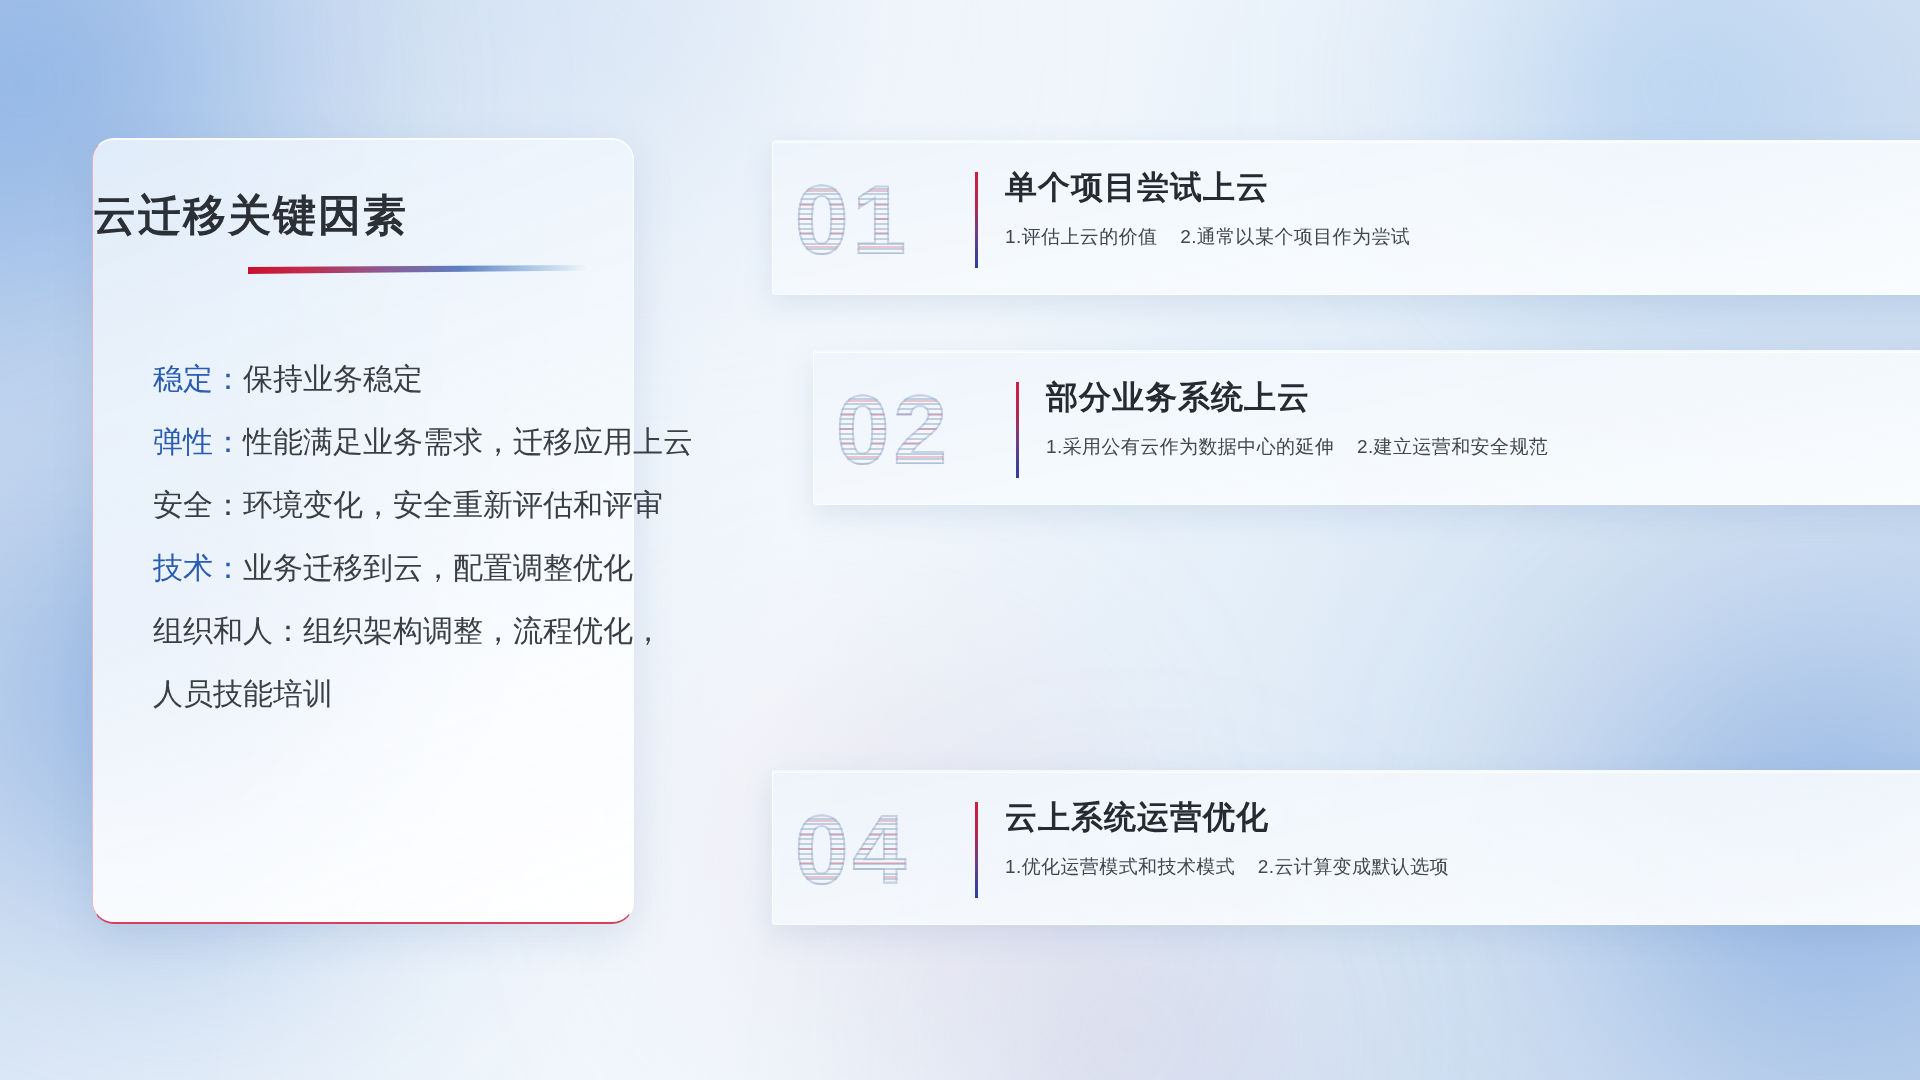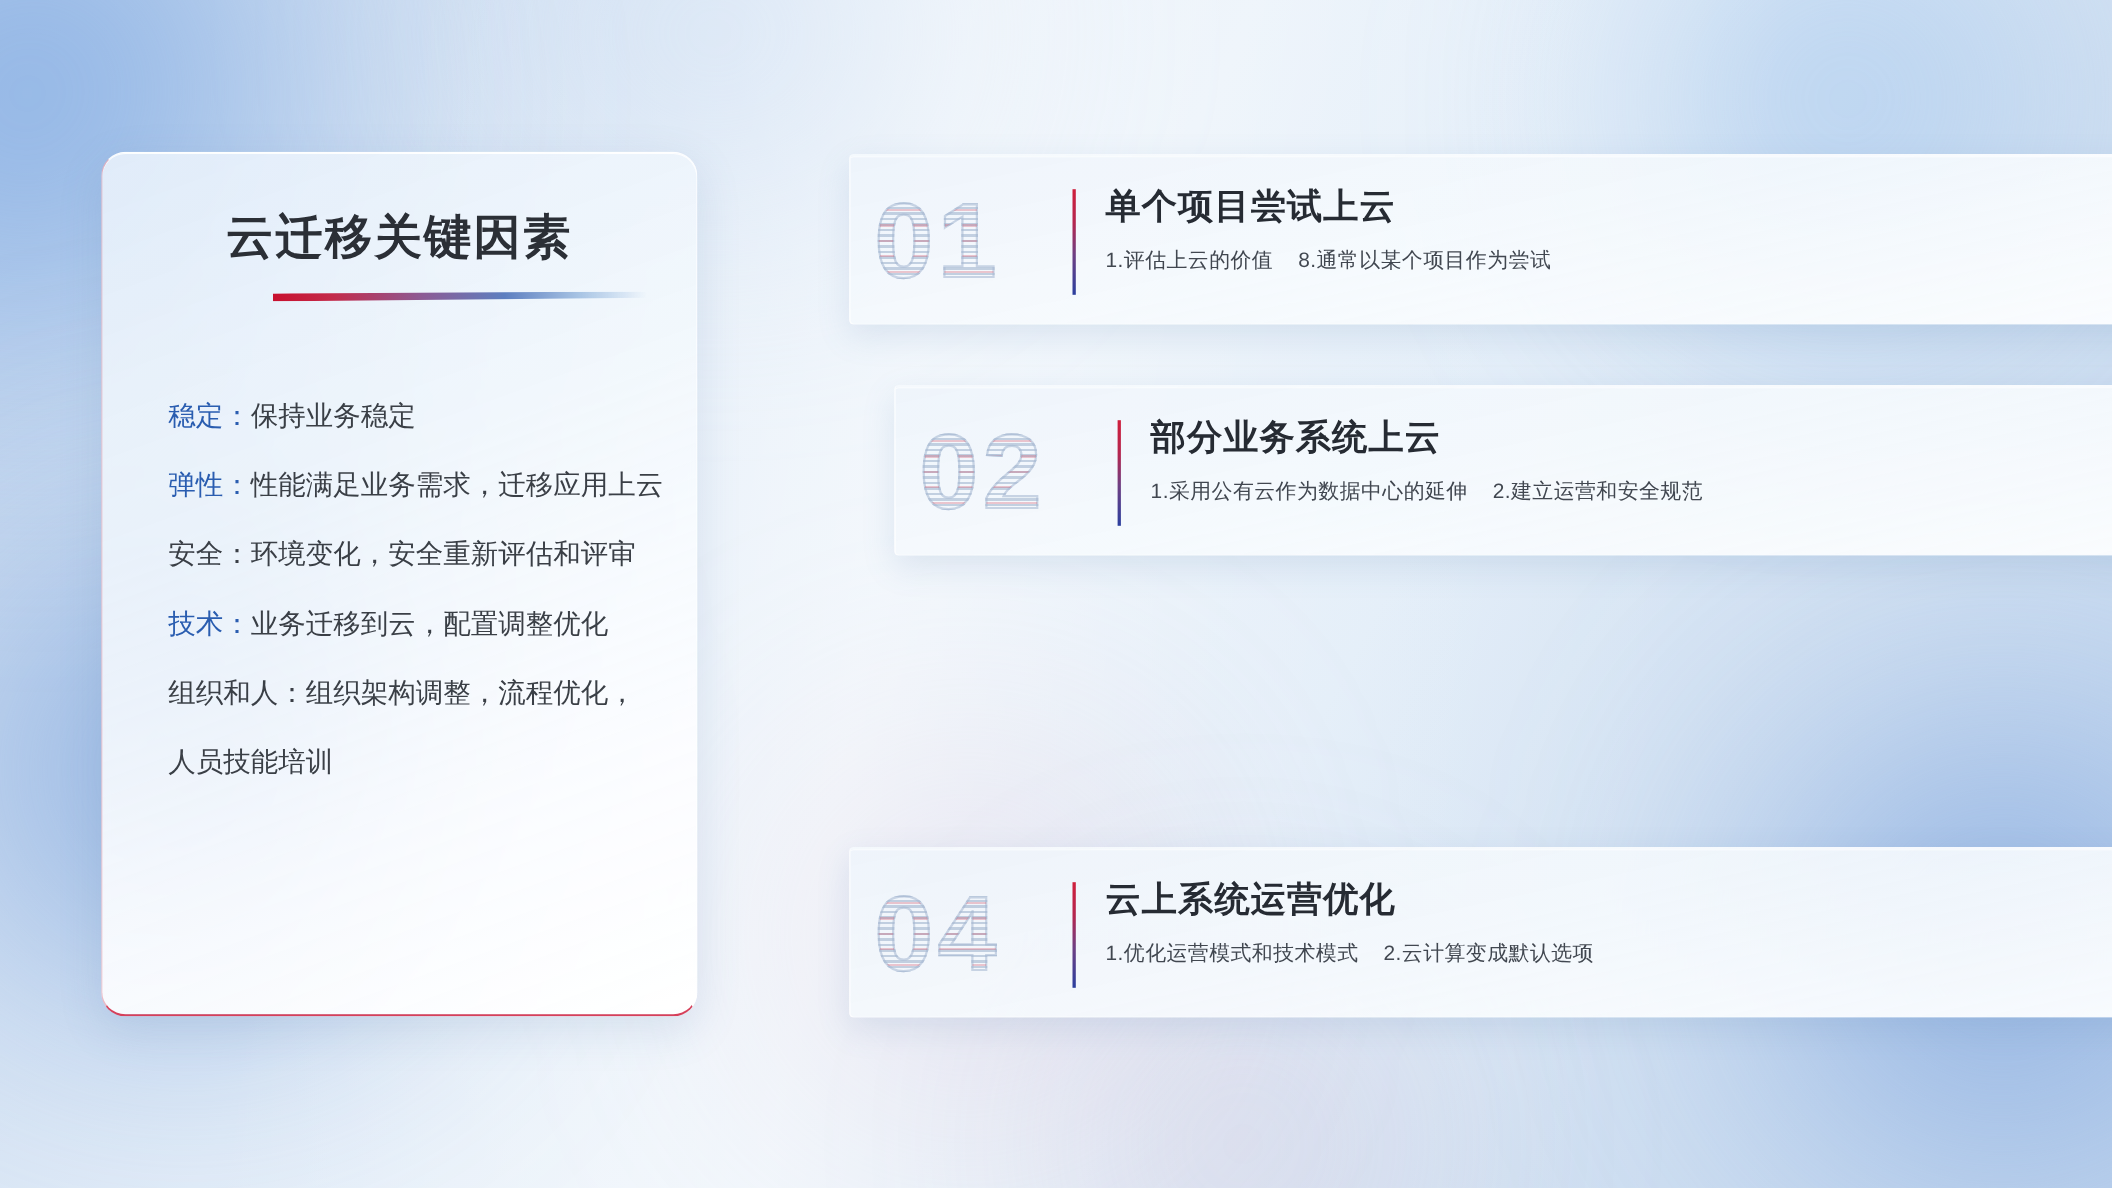--- a/index.html
+++ b/index.html
@@ -54,33 +54,33 @@
     border-radius:22px;
     background:linear-gradient(160deg, rgba(235,243,252,.86) 0%, rgba(244,249,253,.82) 38%, rgba(252,253,255,.9) 72%, rgba(255,255,255,.95) 100%);
     border:1px solid rgba(255,255,255,.85);
     border-bottom:2px solid #d6405a;
     border-left:1px solid rgba(214,64,90,.35);
     box-shadow:0 12px 40px rgba(90,125,175,.16), inset 0 1px 0 rgba(255,255,255,.9);
     backdrop-filter:blur(4px);
   }
   .left-title {
     position:absolute; left:0; right:0; top:48px;
-    text-align:center;
+    text-align:left;
     font-size:43px; font-weight:700; letter-spacing:2px;
     color:#2b2f36;
   }
   .title-rule {
     position:absolute; left:155px; top:126px; width:340px; height:9px;
     background:linear-gradient(90deg,#c8102e 0%, #c32a4a 16%, #8c5b94 40%, #5d7fc0 62%, #a8c4e4 82%, rgba(200,220,240,0) 100%);
     clip-path:polygon(0 22%, 100% 0, 100% 62%, 0 100%);
   }
 
   .factor-list { position:absolute; left:60px; right:36px; top:208px; }
   .factor-row {
-    font-size:25px; line-height:63px;
+    font-size:30px; line-height:63px;
     color:#3a3f46; white-space:nowrap;
   }
   .factor-row .k { color:#2a5db0; }
   .factor-row.plain .k { color:#3a3f46; }
 
   
   .step-card {
     position:absolute; left:772px; width:1242px; height:155px;
     border-radius:4px;
     background:linear-gradient(168deg, rgba(238,244,251,.9) 0%, rgba(246,250,253,.88) 45%, rgba(253,254,255,.95) 100%);
@@ -172,21 +172,21 @@
         <span class="k"></span><span class="v">人员技能培训</span>
       </div>
     </div>
   </div>
 
   <div class="step-card" style="top:140px;">
     <div class="step-num">01</div>
     <div class="step-num-tint">01</div>
     <div class="step-divider"></div>
     <div class="step-title">单个项目尝试上云</div>
-    <div class="step-desc">1.评估上云的价值    8.通常以某个项目作为尝试</div>
+    <div class="step-desc">1.评估上云的价值    2.通常以某个项目作为尝试</div>
   </div>
 
   <div class="step-card" style="top:350px;margin-left:41px;">
     <div class="step-num">02</div>
     <div class="step-num-tint">02</div>
     <div class="step-divider"></div>
     <div class="step-title">部分业务系统上云</div>
     <div class="step-desc">1.采用公有云作为数据中心的延伸    2.建立运营和安全规范</div>
   </div>
 

